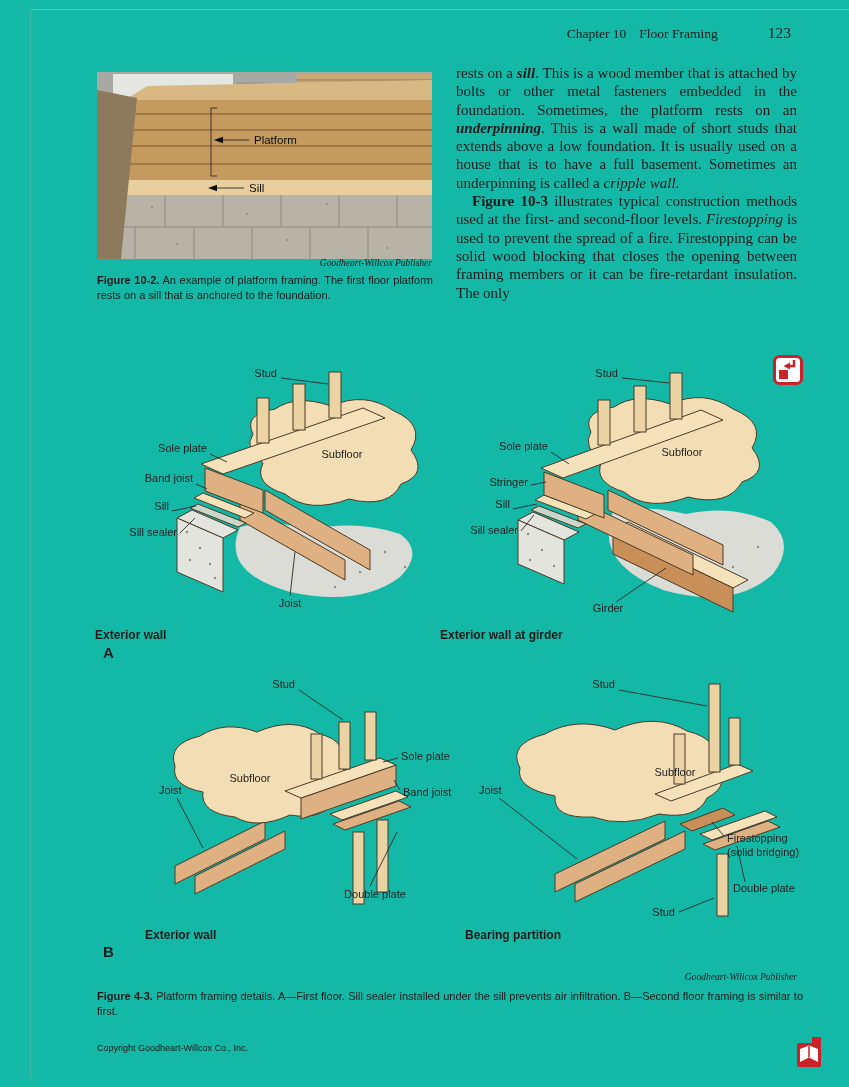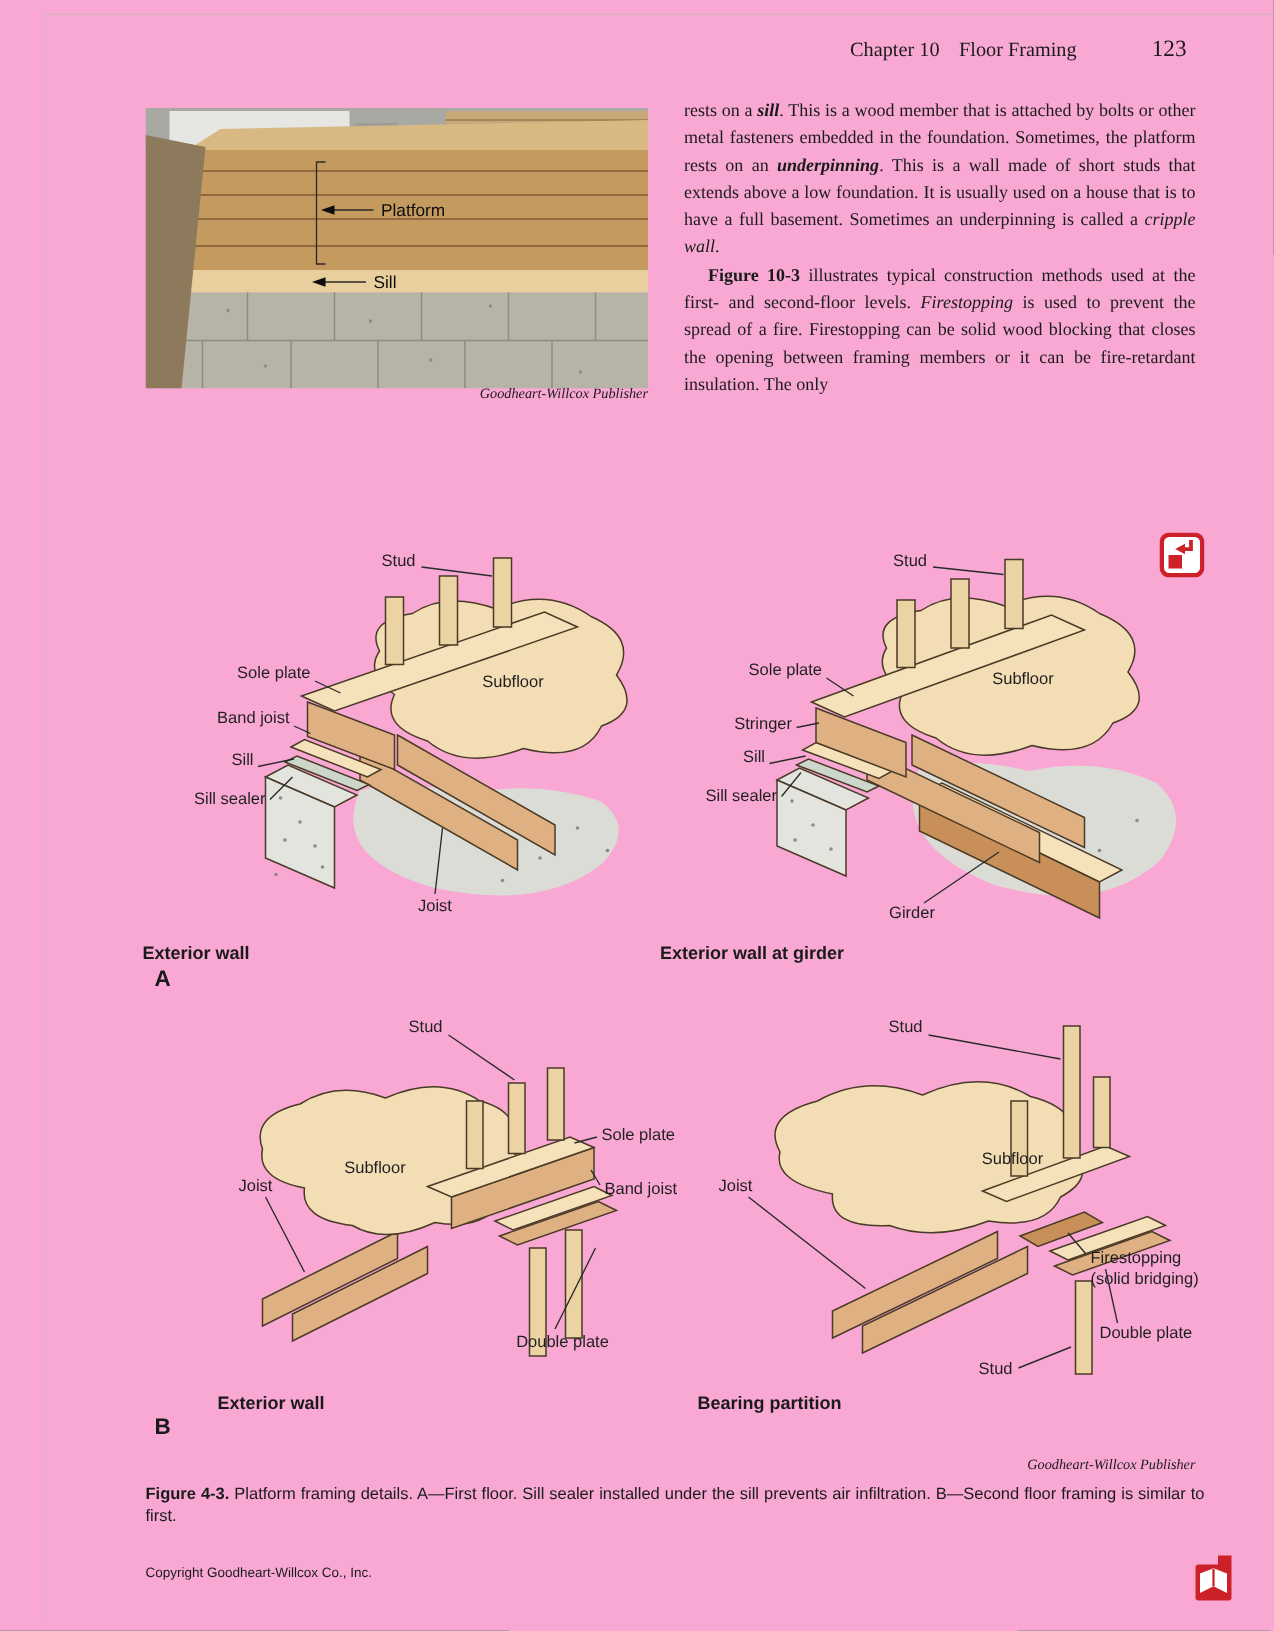--- a/index.html
+++ b/index.html
@@ -1,25 +1,25 @@
 <!DOCTYPE html>
 <html><head>
 <meta charset="utf-8">
 <style>
   html,body{margin:0;padding:0;background:#888;}
-  .page{position:relative;width:849px;height:1087px;background:#f9a8d4;overflow:hidden;
+  .page{position:relative;width:849px;height:1087px;background:#14b8a6;overflow:hidden;
         color:#1a1a1a;font-family:"Liberation Serif",serif;}
   .abs{position:absolute;}
   .hairline{background:#b9b9b3;}
   
   .header{top:24px;right:58px;display:flex;align-items:baseline;font-size:13.5px;}
   .header .chap{margin-right:13px;}
   .header .pgnum{margin-left:50px;font-size:15.5px;}
   
-  .body-col{left:456px;top:64px;width:341px;font-size:12px;line-height:18.3px;text-align:justify;}
+  .body-col{left:456px;top:64px;width:341px;font-size:15px;line-height:18.3px;text-align:justify;}
   .body-col p{margin:0;}
   .body-col p.indent{text-indent:16px;}
   
   .caption{font-family:"Liberation Sans",sans-serif;font-size:11px;line-height:14.5px;text-align:justify;}
   .credit{font-style:italic;font-size:9.5px;text-align:right;}
   .subcap{font-family:"Liberation Sans",sans-serif;font-weight:bold;font-size:12px;text-align:left;}
   .seclabel{font-family:"Liberation Sans",sans-serif;font-weight:bold;font-size:15px;}
   .footer{font-family:"Liberation Sans",sans-serif;font-size:9px;}
   
   svg text{font-family:"Liberation Sans",sans-serif;font-size:11px;fill:#1f1f1f;}
@@ -97,20 +97,23 @@
       <polygon points="126,64.8 126,71.2 117,68" fill="#0d0d0d"></polygon>
       <text class="photo-lbl" x="157" y="72">Platform</text>
       <line x1="147" y1="116" x2="118" y2="116" class="lead-line"></line>
       <polygon points="120,112.8 120,119.2 111,116" fill="#0d0d0d"></polygon>
       <text class="photo-lbl" x="152" y="120">Sill</text>
     </g>
   </svg>
 
   <div class="abs credit" style="left:97px;top:258px;width:335px">Goodheart-Willcox Publisher</div>
 
+  <div class="abs caption" style="left:97px;top:273px;width:336px">
+    <b>Figure 10-2.</b><span> An example of platform framing. The first floor platform rests on a sill that is anchored to the foundation.</span>
+  </div>
 
   <div class="abs body-col">
     <p><span>rests on a </span><b><i>sill</i></b><span>. This is a wood member that is attached by bolts or other metal fasteners embedded in the foundation. Sometimes, the platform rests on an </span><b><i>underpinning</i></b><span>. This is a wall made of short studs that extends above a low foundation. It is usually used on a house that is to have a full basement. Sometimes an underpinning is called a </span><i>cripple wall</i><span>.</span></p>
     <p class="indent"><b>Figure 10-3</b><span> illustrates typical construction methods used at the first- and second-floor levels. </span><i>Firestopping</i><span> is used to prevent the spread of a fire. Firestopping can be solid wood blocking that closes the opening between framing members or it can be fire-retardant insulation. The only</span></p>
   </div>
 
   <svg class="abs" style="left:773px;top:355px" width="30" height="30" viewBox="0 0 30 30">
     <rect x="1.5" y="1.5" width="27" height="27" rx="5" fill="#ffffff" stroke="#cc2128" stroke-width="3"></rect>
     <rect x="6" y="15" width="9" height="9" fill="#cc2128"></rect>
     <path d="M21,5 L21,11 L16,11" fill="none" stroke="#cc2128" stroke-width="2.5"></path>

